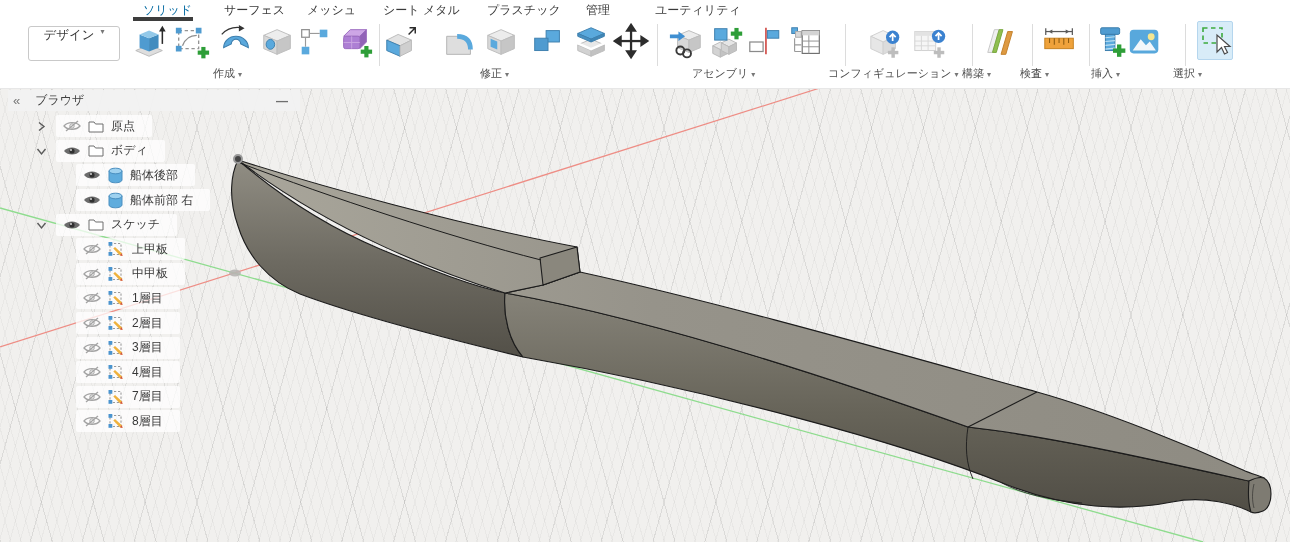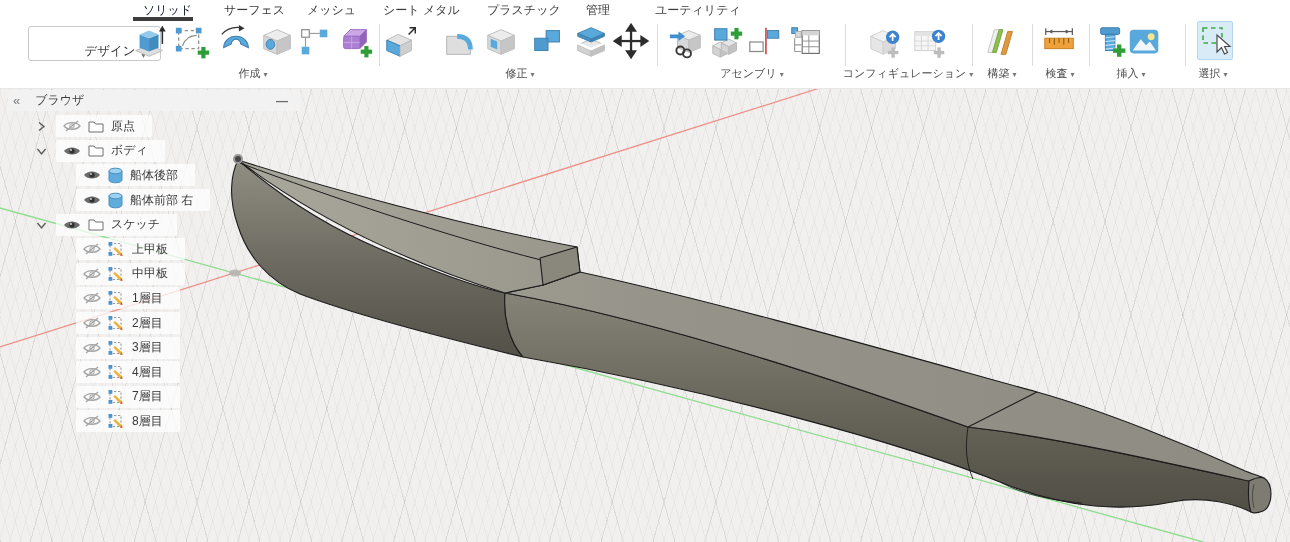--- a/index.html
+++ b/index.html
@@ -14,28 +14,28 @@
       repeating-linear-gradient(105.5deg, rgba(90,90,90,.055) 0 1px, transparent 1px 10px),
       repeating-linear-gradient(74.5deg, rgba(80,80,80,.085) 0 1px, transparent 1px 50px),
       repeating-linear-gradient(105.5deg, rgba(80,80,80,.085) 0 1px, transparent 1px 50px);}
   .vsvg{position:absolute;left:0;top:0;}
   .axX{stroke:var(--axis-x,#ee8d85);stroke-width:1.3;}
   .axY{stroke:var(--axis-y,#8edc8e);stroke-width:1.3;}
 
   
   .toolbar{position:absolute;left:0;top:0;width:1290px;height:88px;background:#fff;border-bottom:1px solid #e7e7e7;z-index:10;}
   .design-btn{position:absolute;left:28px;top:26px;width:90px;height:33px;border:1px solid #c9c9c9;border-radius:3px;
-    display:flex;align-items:flex-end;justify-content:center;gap:6px;font-size:12.5px;color:#3a3a3a;background:#fff;cursor:default;padding-left:41px;}
+    display:flex;align-items:flex-start;justify-content:center;gap:6px;font-size:12.5px;color:#3a3a3a;background:#fff;cursor:default;}
   .caret{font-size:8px;color:#777;}
   .tab{position:absolute;top:2px;font-size:12px;color:#3a3a3a;white-space:nowrap;}
-  .tab.active{color:#0f172a;}
+  .tab.active{color:#0369a1;}
   .tab-underline{position:absolute;left:133px;top:17px;width:60px;height:3.5px;background:var(--tab-underline,#3d3d3d);}
   .tbtn{position:absolute;top:22px;width:40px;height:40px;display:flex;align-items:center;justify-content:center;}
   .tbtn svg{width:38px;height:38px;}
-  .glabel{position:absolute;top:66px;font-size:11px;color:#4c4c4c;text-align:center;white-space:nowrap;}
+  .glabel{position:absolute;top:66px;font-size:11px;color:#4c4c4c;white-space:nowrap;}
   .glabel .caret{margin-left:3px;}
   .gsep{position:absolute;top:24px;width:1px;height:42px;background:#dcdcdc;}
   .sel-wrap{position:absolute;left:1197px;top:21px;width:34px;height:37px;background:var(--selection-bg,#d8ecf8);
     border:1px solid #b5d6ee;border-radius:2px;display:flex;align-items:center;justify-content:center;}
   .sel-wrap svg{width:34px;height:37px;}
 
   
   .browser{position:absolute;left:0;top:0;z-index:20;}
   .bheader{position:absolute;left:8px;top:90px;width:292px;height:21px;background:rgba(242,242,242,.93);
     display:flex;align-items:center;font-size:12px;color:#404040;}

